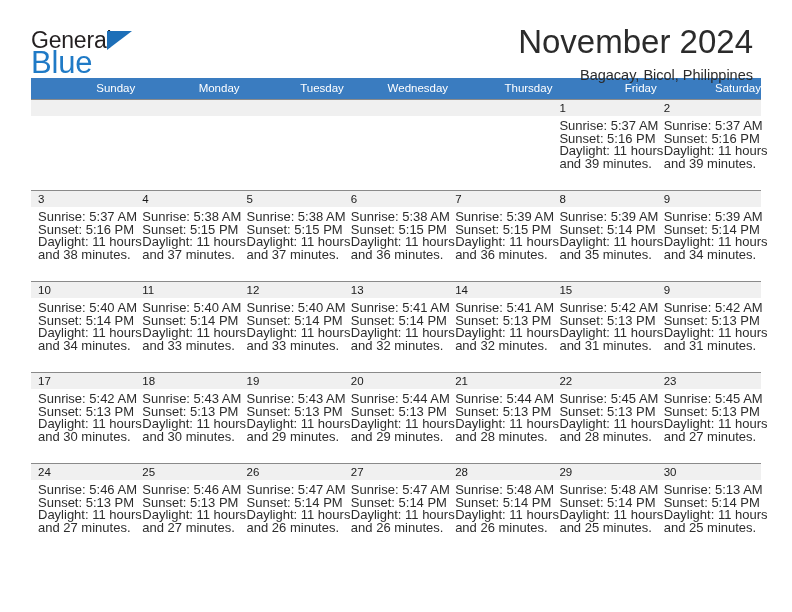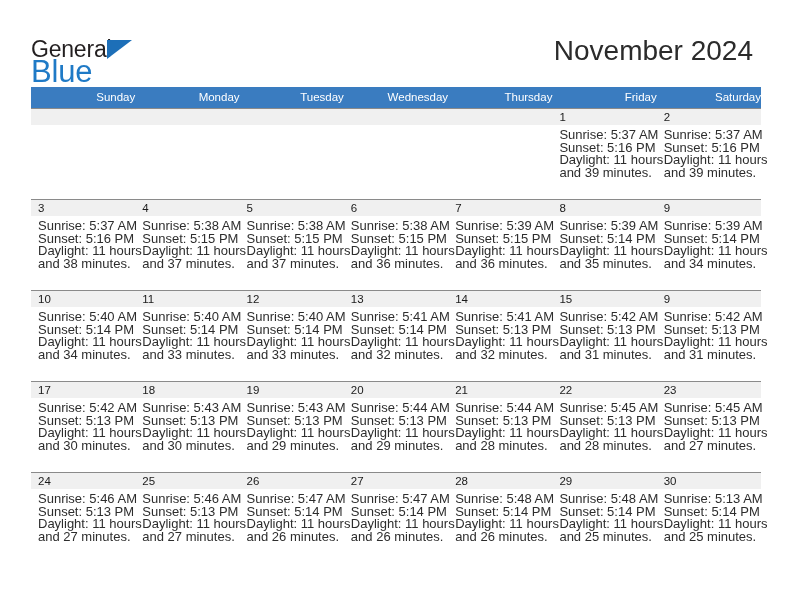--- a/index.html
+++ b/index.html
@@ -13,21 +13,21 @@
     font-family: "Liberation Sans", sans-serif;
     color: #000000;
     overflow: hidden;
   }
 
   .page {
     position: relative;
     width: 784px;
     height: 612px;
     box-sizing: border-box;
-    padding: 13px 31px;
+    padding: 4px 31px;
   }
 
   
   .header {
     display: flex;
     align-items: flex-start;
     justify-content: space-between;
     height: 74px;
     padding-top: 22px;
     box-sizing: border-box;
@@ -60,21 +60,21 @@
     height: 0;
     border-top: 19px solid #1d6fb8;
     border-right: 25px solid transparent;
   }
 
   .titles {
     text-align: right;
     padding-top: 0px;
   }
   .month-title {
-    font-size: 28px;
+    font-size: 33px;
     line-height: 32px;
     font-weight: normal;
     color: #2b2b2b;
     white-space: nowrap;
     margin-left: 26px;
   }
   .location-subtitle {
     font-size: 14.5px;
     line-height: 20px;
     color: #2b2b2b;
@@ -142,20 +142,21 @@
     <div class="brand">
       <div class="brand-line1">
         <span>General</span>
         <span class="brand-triangle"></span>
       </div>
       <div class="brand-line2">Blue</div>
     </div>
 
     <div class="titles">
       <div class="month-title">November 2024</div>
+      <div class="location-subtitle">Bagacay, Bicol, Philippines</div>
     </div>
 
   </div>
 
   <table class="calendar">
     <thead>
       <tr class="weekday-row">
         <th>Sunday</th>
         <th>Monday</th>
         <th>Tuesday</th>

